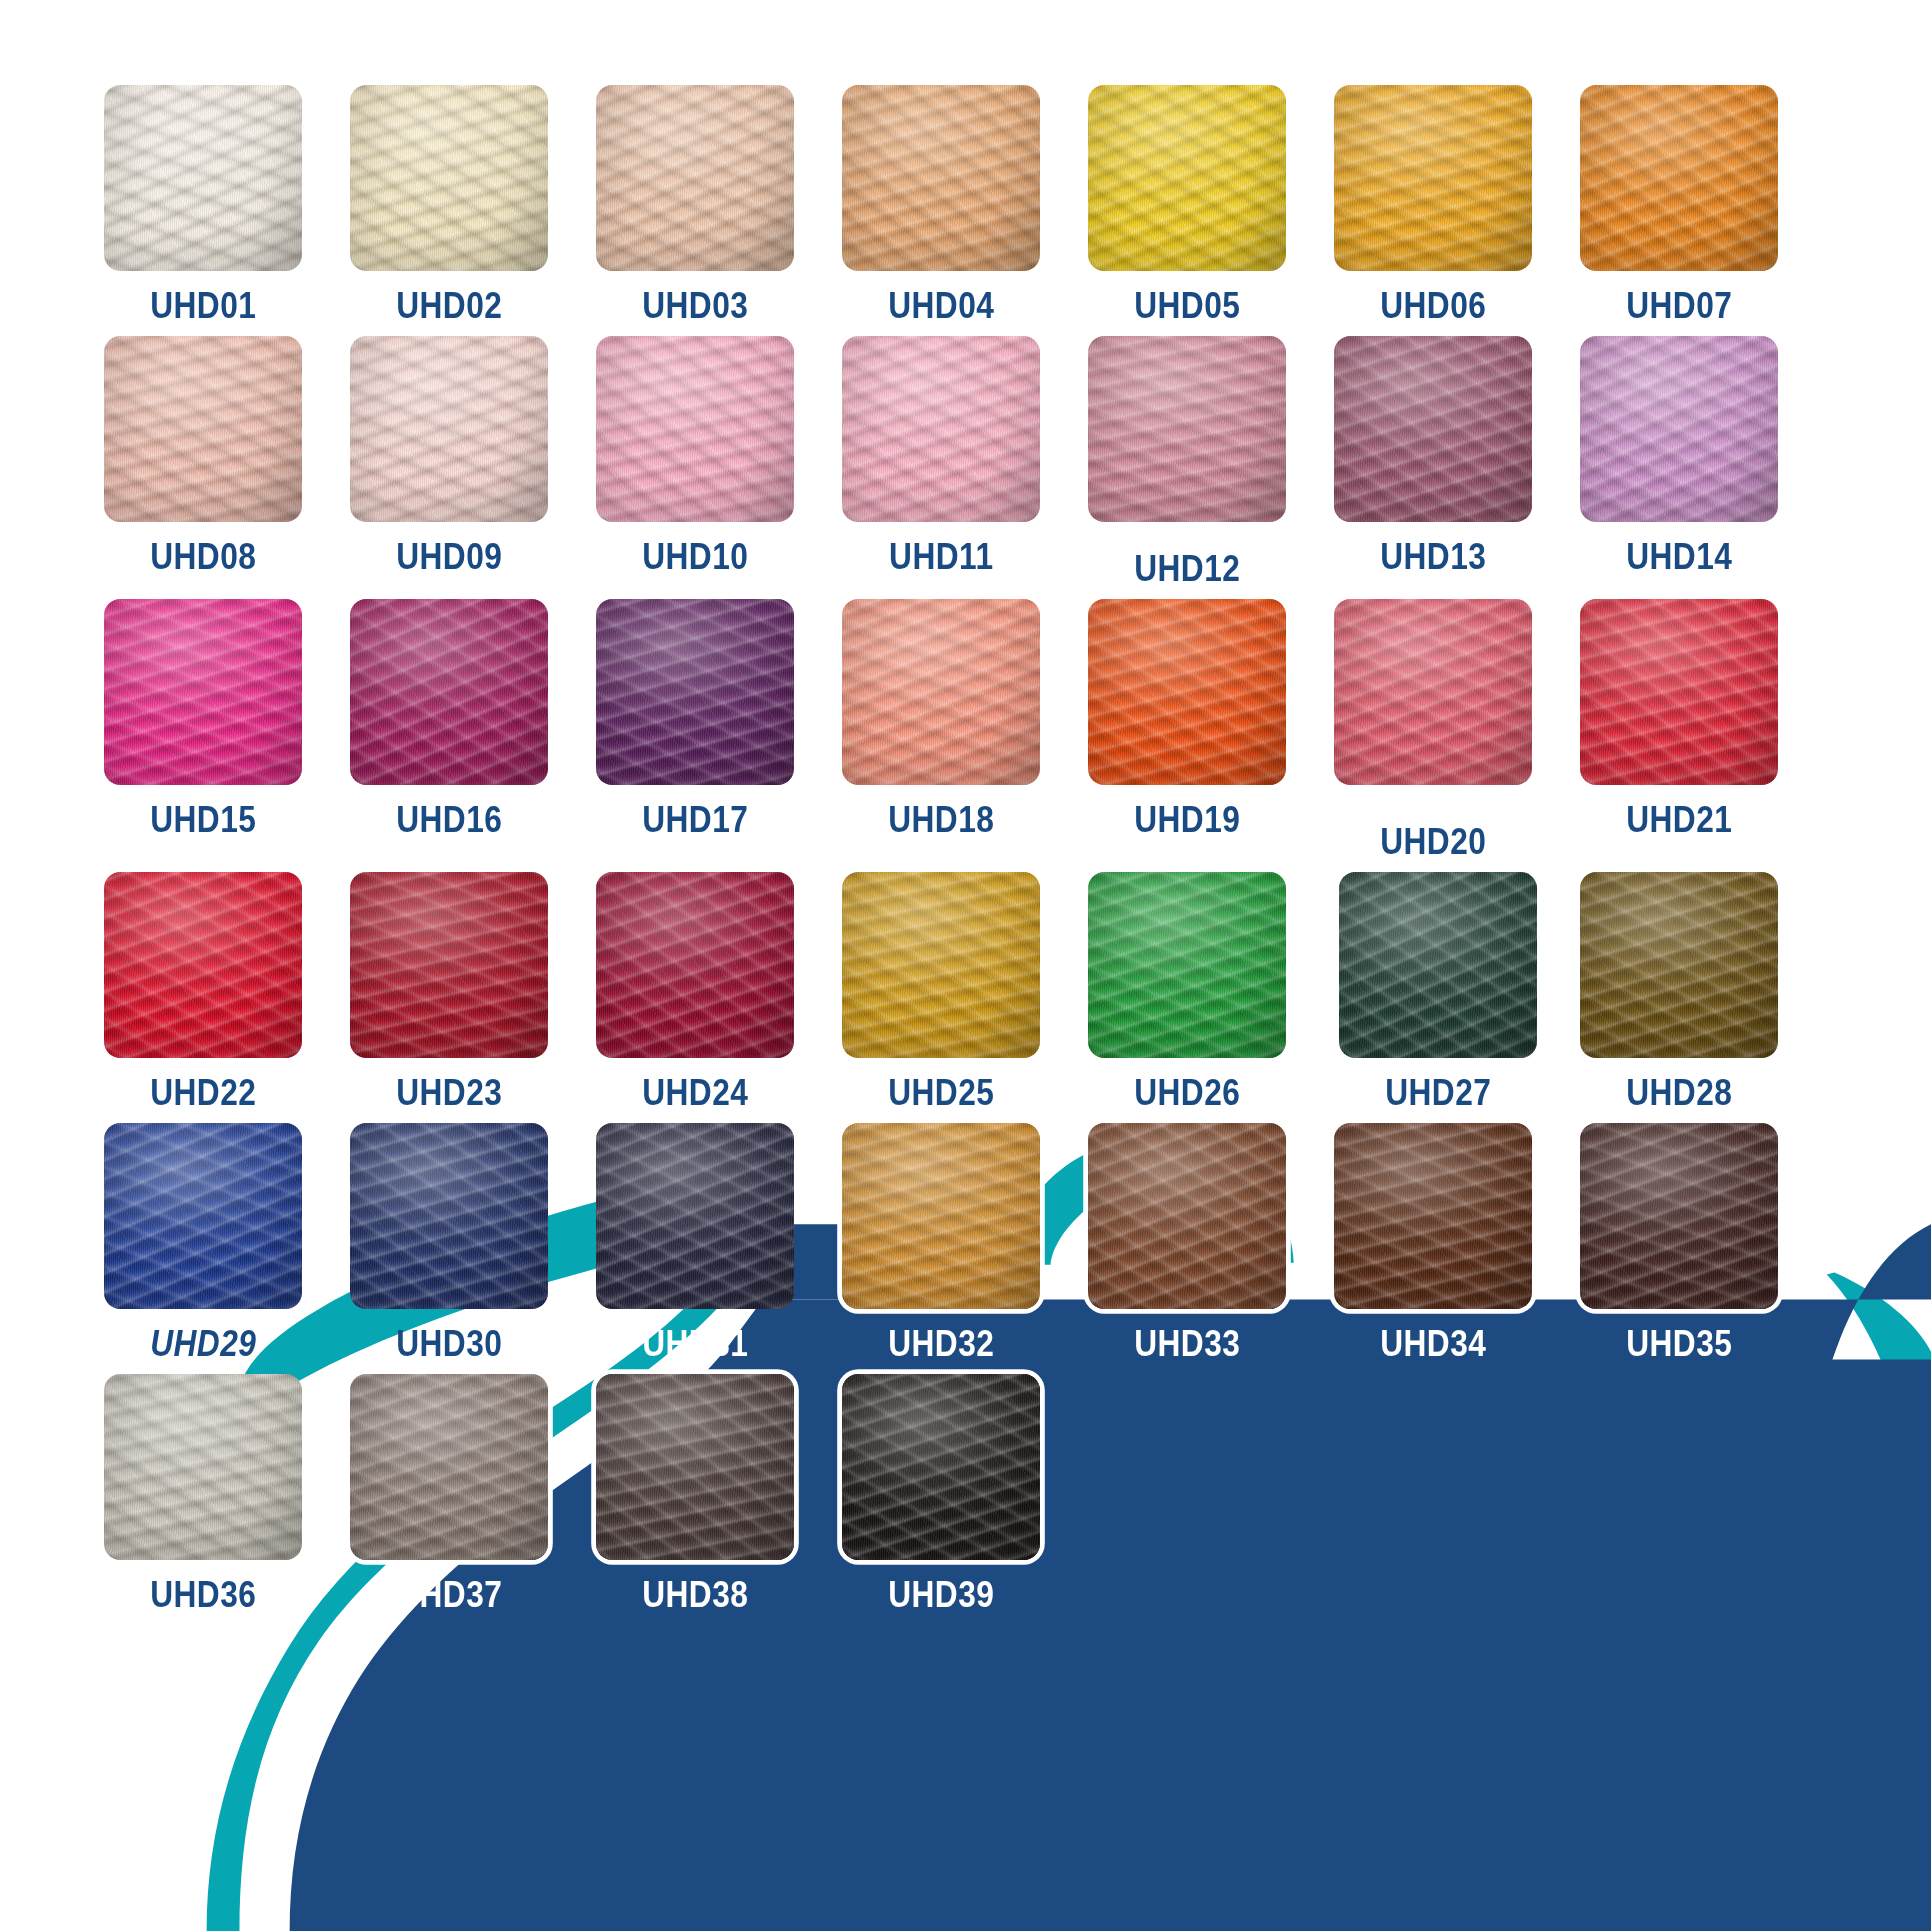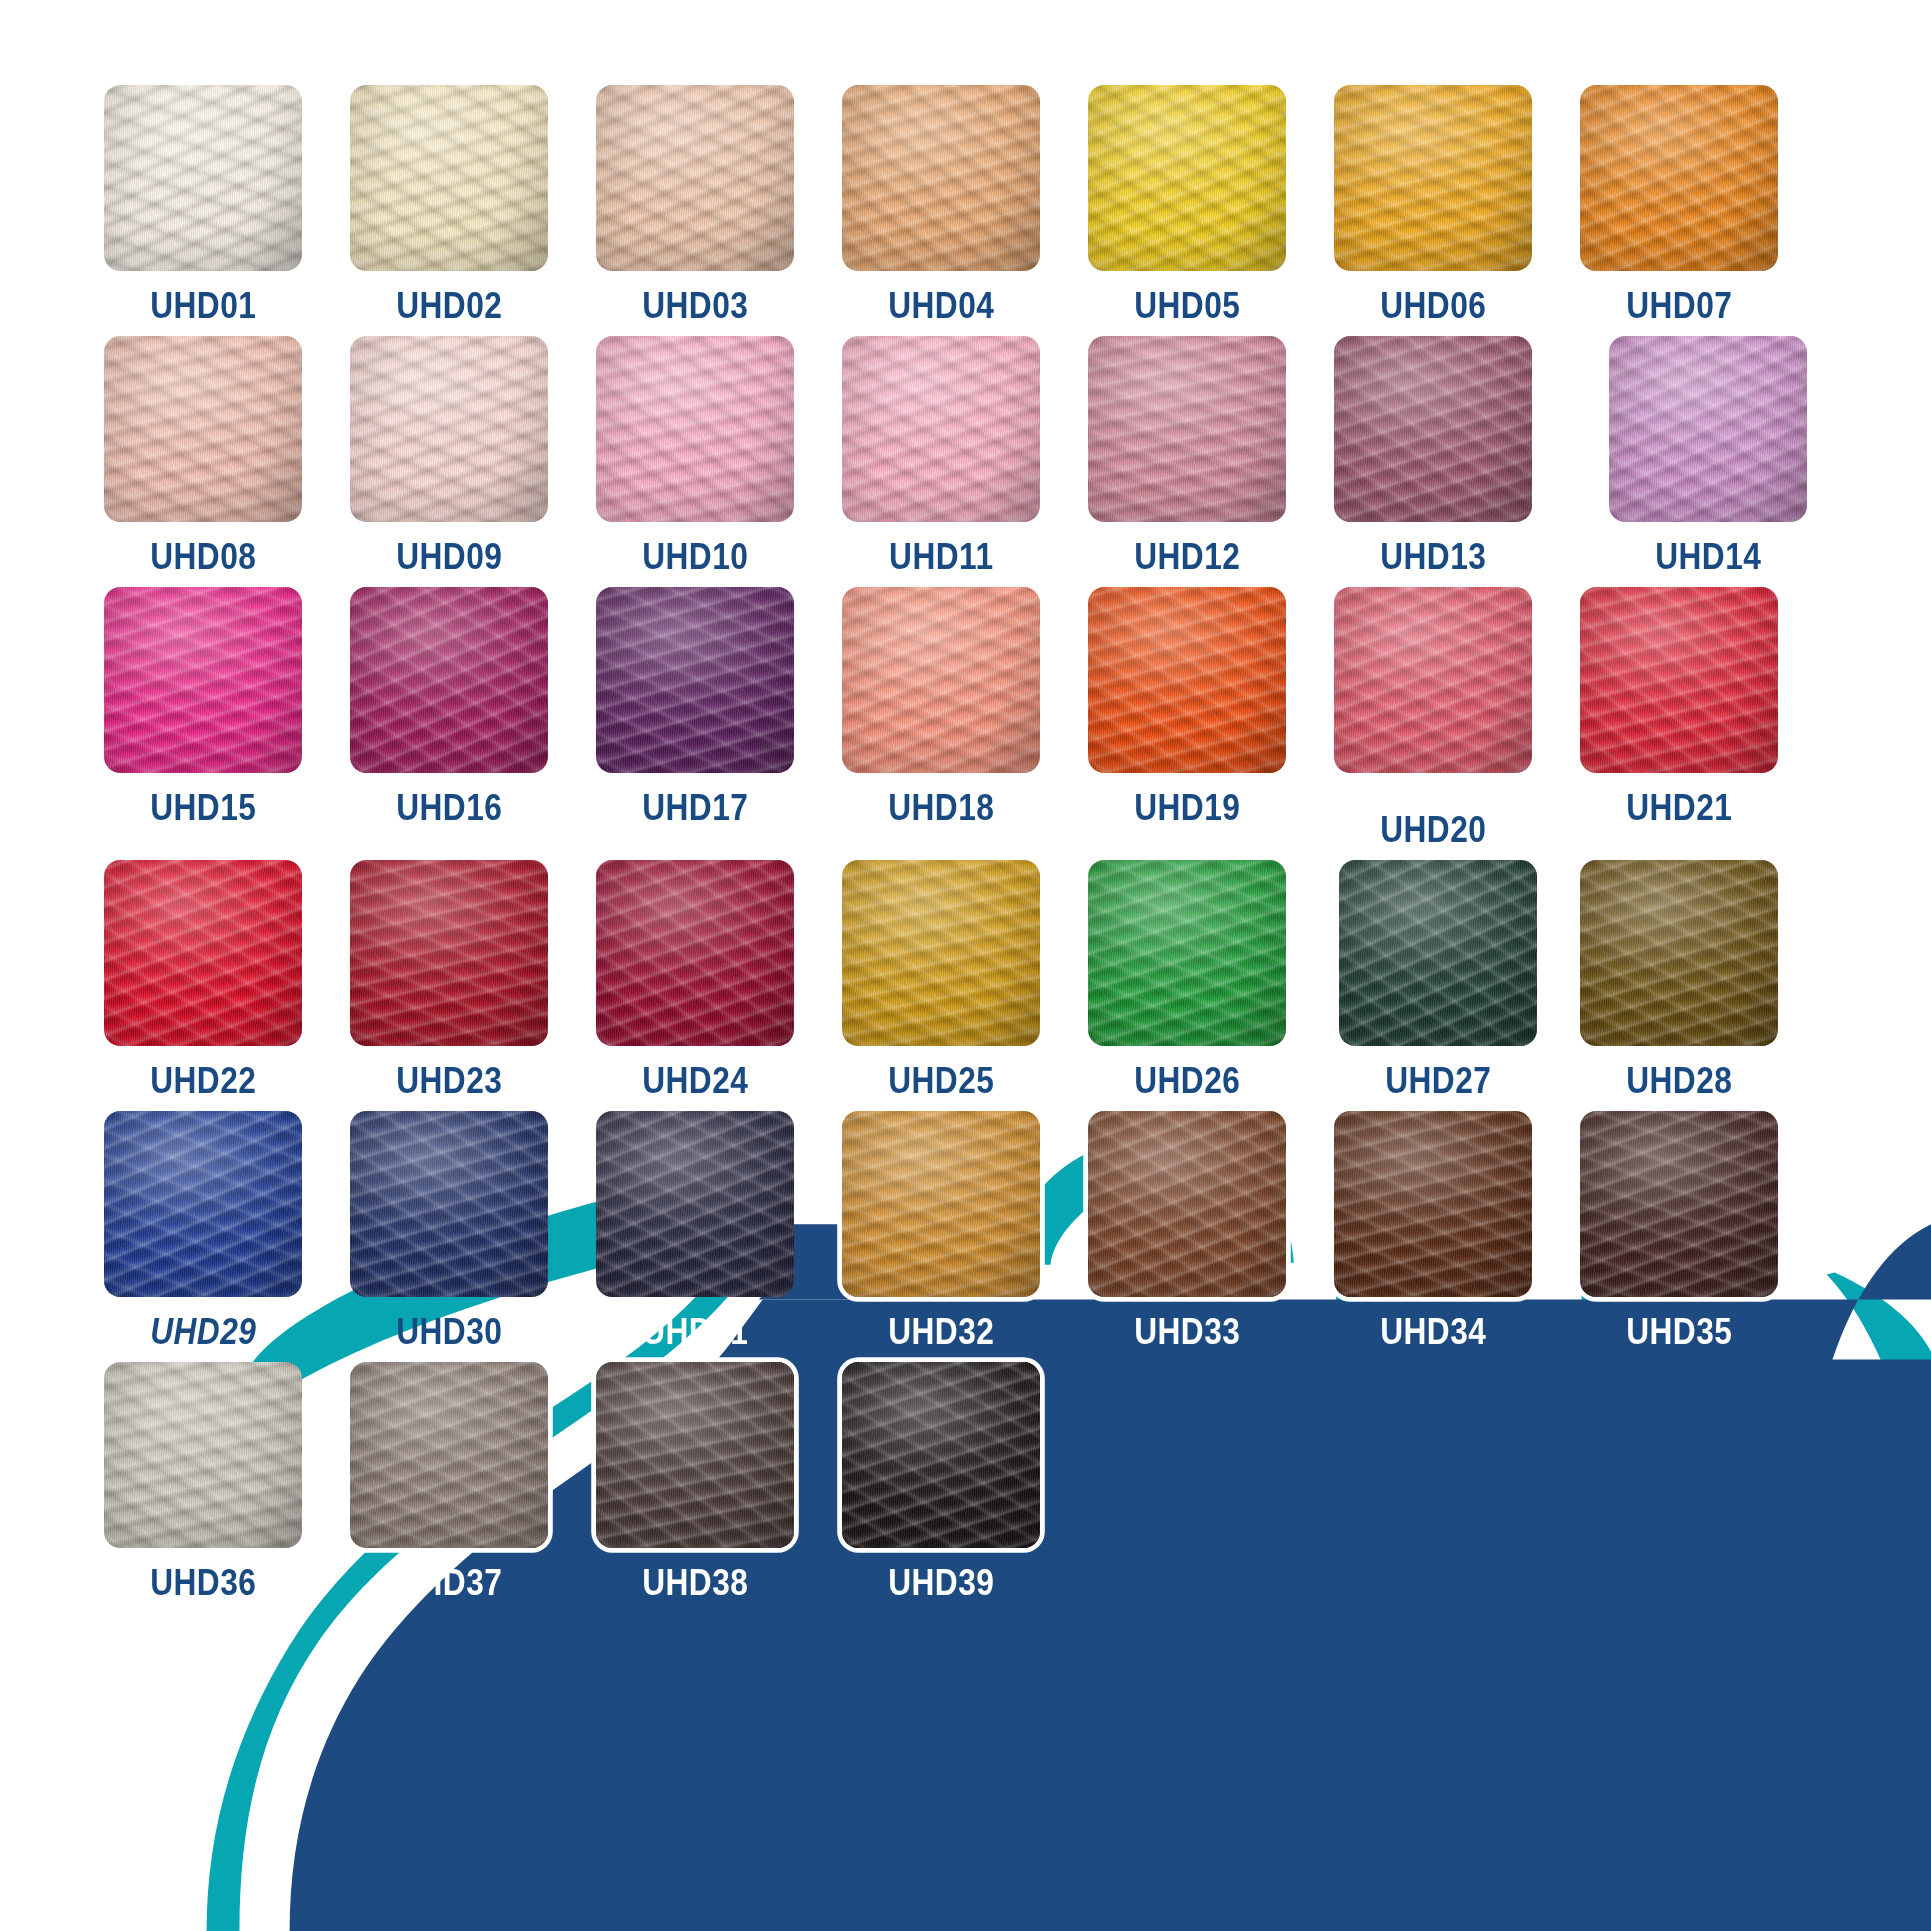--- a/index.html
+++ b/index.html
@@ -343,21 +343,21 @@
           <div class="swatch">
             <div class="base" style="background: rgb(249, 172, 192);"></div>
             <div class="strands-a" style="background-image: repeating-linear-gradient(-19deg, rgba(255, 255, 255, 0.24) 0px, rgba(255, 255, 255, 0.1) 2.9px, rgba(0, 0, 0, 0) 6.8px, rgba(0, 0, 0, 0.13) 11.6px, rgba(0, 0, 0, 0.05) 14.5px, rgba(255, 255, 255, 0.24) 17.4px);"></div>
             <div class="strands-b" style="background-image: repeating-linear-gradient(28deg, rgba(255, 255, 255, 0.18) 0px, rgba(255, 255, 255, 0.04) 3.9px, rgba(0, 0, 0, 0) 8.7px, rgba(0, 0, 0, 0.14) 15.4px, rgba(0, 0, 0, 0.03) 19.3px, rgba(255, 255, 255, 0.18) 23px);"></div>
             <div class="strands-c"></div>
             <div class="shade"></div>
           </div>
         </div>
         <div class="label">UHD11</div>
       </div>
-      <div class="cell" style="grid-area: 2 / 5;">
+      <div class="cell" style="grid-area: 2 / 5; gap: 12px;">
         <div class="swatch-wrap">
           <div class="swatch">
             <div class="base" style="background: rgb(212, 137, 154);"></div>
             <div class="strands-a" style="background-image: repeating-linear-gradient(-12deg, rgba(255, 255, 255, 0.24) 0px, rgba(255, 255, 255, 0.1) 2.9px, rgba(0, 0, 0, 0) 6.8px, rgba(0, 0, 0, 0.13) 11.6px, rgba(0, 0, 0, 0.05) 14.5px, rgba(255, 255, 255, 0.24) 17.4px);"></div>
             <div class="strands-b" style="background-image: repeating-linear-gradient(22deg, rgba(255, 255, 255, 0.18) 0px, rgba(255, 255, 255, 0.04) 3.9px, rgba(0, 0, 0, 0) 8.7px, rgba(0, 0, 0, 0.14) 15.4px, rgba(0, 0, 0, 0.03) 19.3px, rgba(255, 255, 255, 0.18) 23px);"></div>
             <div class="strands-c"></div>
             <div class="shade"></div>
           </div>
         </div>
         <div class="label">UHD12</div>
@@ -367,21 +367,21 @@
           <div class="swatch">
             <div class="base" style="background: rgb(157, 86, 112);"></div>
             <div class="strands-a" style="background-image: repeating-linear-gradient(-18deg, rgba(255, 255, 255, 0.24) 0px, rgba(255, 255, 255, 0.1) 2.9px, rgba(0, 0, 0, 0) 6.8px, rgba(0, 0, 0, 0.13) 11.6px, rgba(0, 0, 0, 0.05) 14.5px, rgba(255, 255, 255, 0.24) 17.4px);"></div>
             <div class="strands-b" style="background-image: repeating-linear-gradient(33deg, rgba(255, 255, 255, 0.18) 0px, rgba(255, 255, 255, 0.04) 3.9px, rgba(0, 0, 0, 0) 8.7px, rgba(0, 0, 0, 0.14) 15.4px, rgba(0, 0, 0, 0.03) 19.3px, rgba(255, 255, 255, 0.18) 23px);"></div>
             <div class="strands-c"></div>
             <div class="shade"></div>
           </div>
         </div>
         <div class="label">UHD13</div>
       </div>
-      <div class="cell" style="grid-area: 2 / 7; margin-left: 29px;">
+      <div class="cell" style="grid-area: 2 / 7;">
         <div class="swatch-wrap">
           <div class="swatch">
             <div class="base" style="background: rgb(204, 142, 201);"></div>
             <div class="strands-a" style="background-image: repeating-linear-gradient(-24deg, rgba(255, 255, 255, 0.24) 0px, rgba(255, 255, 255, 0.1) 2.9px, rgba(0, 0, 0, 0) 6.8px, rgba(0, 0, 0, 0.13) 11.6px, rgba(0, 0, 0, 0.05) 14.5px, rgba(255, 255, 255, 0.24) 17.4px);"></div>
             <div class="strands-b" style="background-image: repeating-linear-gradient(27deg, rgba(255, 255, 255, 0.18) 0px, rgba(255, 255, 255, 0.04) 3.9px, rgba(0, 0, 0, 0) 8.7px, rgba(0, 0, 0, 0.14) 15.4px, rgba(0, 0, 0, 0.03) 19.3px, rgba(255, 255, 255, 0.18) 23px);"></div>
             <div class="strands-c"></div>
             <div class="shade"></div>
           </div>
         </div>
         <div class="label">UHD14</div>

